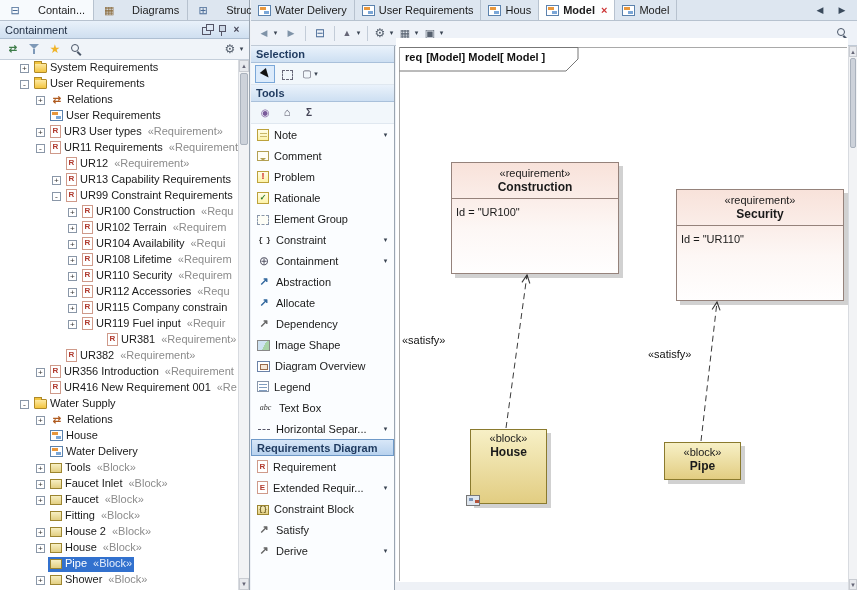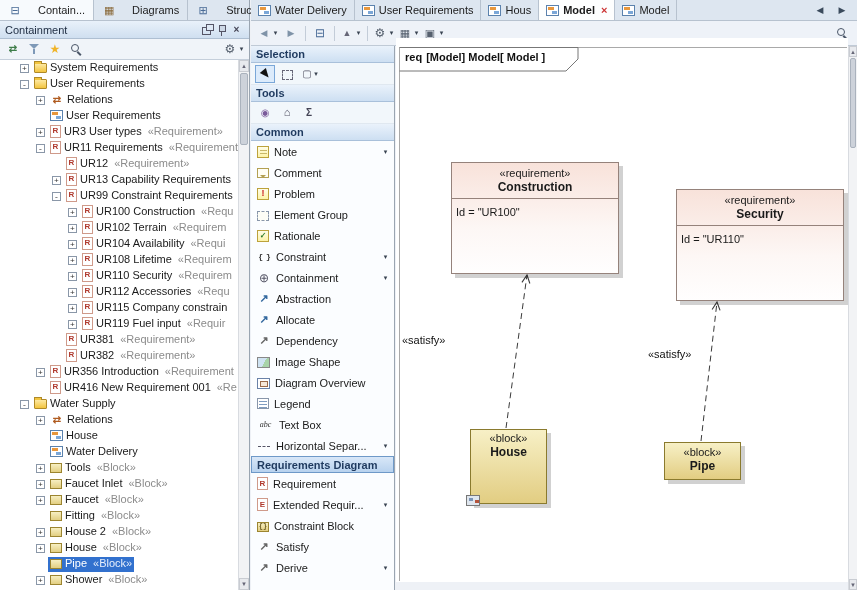--- a/index.html
+++ b/index.html
@@ -322,21 +322,21 @@
           </span>
         </div>
         <div class="tree-row" style="padding-left: 68px;">
           <span class="tgl">+</span>
           <span class="rowbox">
             <span class="ic ic-requirement"></span>
             <span class="tlabel">UR119 Fuel input</span>
             <span class="tstereo">«Requir</span>
           </span>
         </div>
-        <div class="tree-row" style="padding-left: 52px;">
+        <div class="tree-row" style="padding-left: 77px; margin-left: 16px;">
           <span class="tgl empty">+</span>
           <span class="rowbox">
             <span class="ic ic-requirement"></span>
             <span class="tlabel">UR381</span>
             <span class="tstereo">«Requirement»</span>
           </span>
         </div>
         <div class="tree-row" style="padding-left: 52px;">
           <span class="tgl empty">+</span>
           <span class="rowbox">
@@ -558,43 +558,40 @@
         <span class="pbtn">
           <span class="ic ic-pattern-tool"></span>
         </span>
         <span class="pbtn">
           <span class="ic ic-structure-tool"></span>
         </span>
         <span class="pbtn">
           <span class="ic ic-metrics-tool"></span>
         </span>
       </div>
-      <div class="psec-header">
-        <span>Common</span>
-      </div>
       <div class="pitem">
         <span class="ic ic-note"></span>
         <span class="plabel">Note</span>
         <span class="pdrop"></span>
       </div>
       <div class="pitem">
         <span class="ic ic-comment"></span>
         <span class="plabel">Comment</span>
       </div>
       <div class="pitem">
         <span class="ic ic-problem"></span>
         <span class="plabel">Problem</span>
       </div>
       <div class="pitem">
+        <span class="ic ic-rationale"></span>
+        <span class="plabel">Rationale</span>
+      </div>
+      <div class="pitem">
         <span class="ic ic-element-group"></span>
         <span class="plabel">Element Group</span>
-      </div>
-      <div class="pitem">
-        <span class="ic ic-rationale"></span>
-        <span class="plabel">Rationale</span>
       </div>
       <div class="pitem">
         <span class="ic ic-constraint"></span>
         <span class="plabel">Constraint</span>
         <span class="pdrop"></span>
       </div>
       <div class="pitem">
         <span class="ic ic-containment"></span>
         <span class="plabel">Containment</span>
         <span class="pdrop"></span>

